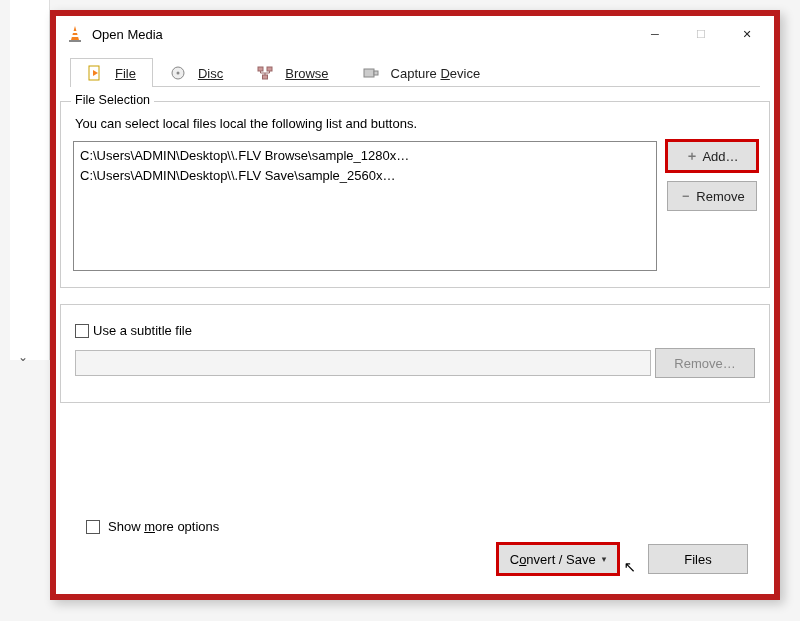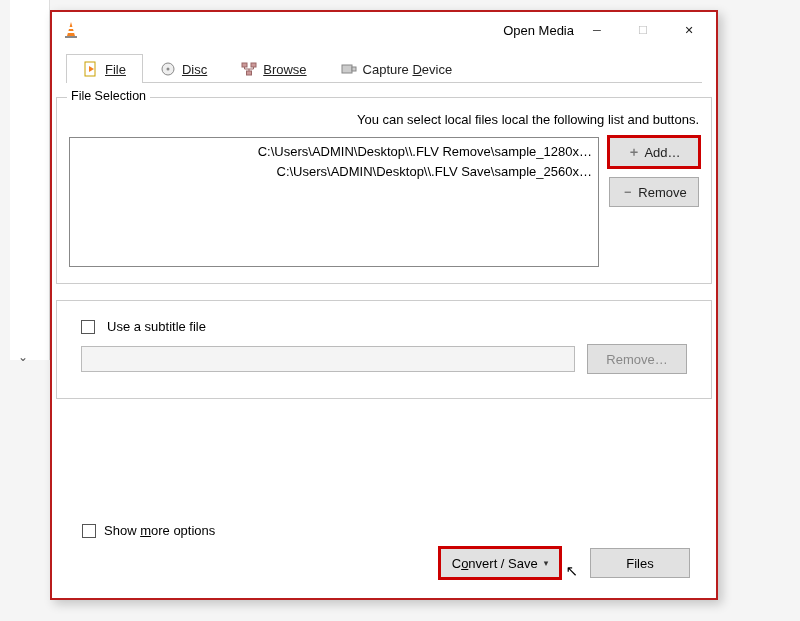--- a/index.html
+++ b/index.html
@@ -22,26 +22,25 @@
   }
   .backdrop-chevron {
     position: absolute;
     left: 18px; top: 350px;
     font-size: 12px;
     color: #555;
   }
   .dialog {
     position: absolute;
     left: 50px; top: 10px;
-    width: 668px;
+    width: 730px;
     height: 590px;
     background: #fff;
-    border: 2px solid #b91c1c;
+    border: 6px solid #b91c1c;
     box-shadow: 4px 4px 10px rgba(0,0,0,.2);
-    text-align: right;
   }
   .titlebar {
     display: flex;
     align-items: center;
     height: 36px;
     padding: 0 4px 0 10px;
   }
   .vlc-cone {
     width: 18px; height: 18px; margin-right: 8px; position: relative;
   }
@@ -58,21 +57,21 @@
     display: flex;
     margin: 6px 14px 0 14px;
     border-bottom: 1px solid #ccc;
   }
   .tab {
     display: flex; align-items: center;
     padding: 6px 16px;
     border: 1px solid transparent;
     border-bottom: none;
     margin-bottom: -1px;
-    gap: 6px;
+    gap: 12px;
     color: #222;
   }
   .tab.active {
     border-color: #ccc;
     background: #fff;
   }
   .icon { width:16px; height:16px; display:inline-block; }
   .body-area {
     padding: 10px 4px;
   }
@@ -112,21 +111,21 @@
     background: #e1e1e1;
     border: 1px solid #aaa;
     height: 30px;
     display:flex; align-items:center; justify-content:center; gap:4px;
     font-size: 13px;
     color:#222;
     padding: 0 6px;
   }
   .win-button.disabled { color:#888; }
   .highlight-red { outline: 3px solid #c00; outline-offset: -1px; }
-  .sub-row { display:flex; align-items:center; gap:12px; margin: 6px 12px; }
+  .sub-row { display:flex; align-items:center; gap:4px; margin: 6px 2px; }
   .cbox {
     width:14px; height:14px; border:1px solid #555; background:#fff;
     display:inline-block;
   }
   .text-input {
     flex:1;
     height: 26px;
     border: 1px solid #bbb;
     background: #f4f4f4;
   }
@@ -224,21 +223,21 @@
   </div>
 
   <div class="body-area">
 
     <div class="group">
       <div class="group-title">File Selection</div>
       <div class="hint">You can select local files local the following list and buttons.</div>
       <div class="file-row">
         <div class="file-list">
           <div>
-            <span>C:\Users\ADMIN\Desktop\</span><span class="blur">                       </span><span>\.FLV Remove\sample_1280x…</span>
+            <span>C:\Users\ADMIN\Desktop\</span><span class="blur">                       </span><span>\.FLV Browse\sample_1280x…</span>
           </div>
           <div>
             <span>C:\Users\ADMIN\Desktop\</span><span class="blur">                       </span><span>\.FLV Save\sample_2560x…</span>
           </div>
         </div>
         <div class="side-btns">
           <div class="win-button highlight-red">
             <span style="color:#777;font-weight:bold">＋</span>
             <span>Add…</span>
           </div>

